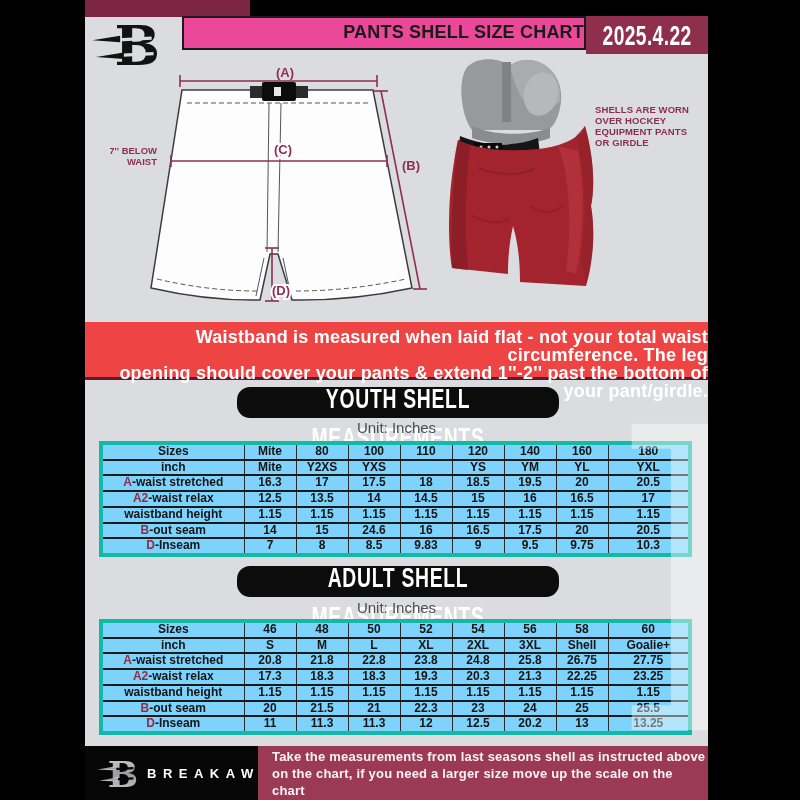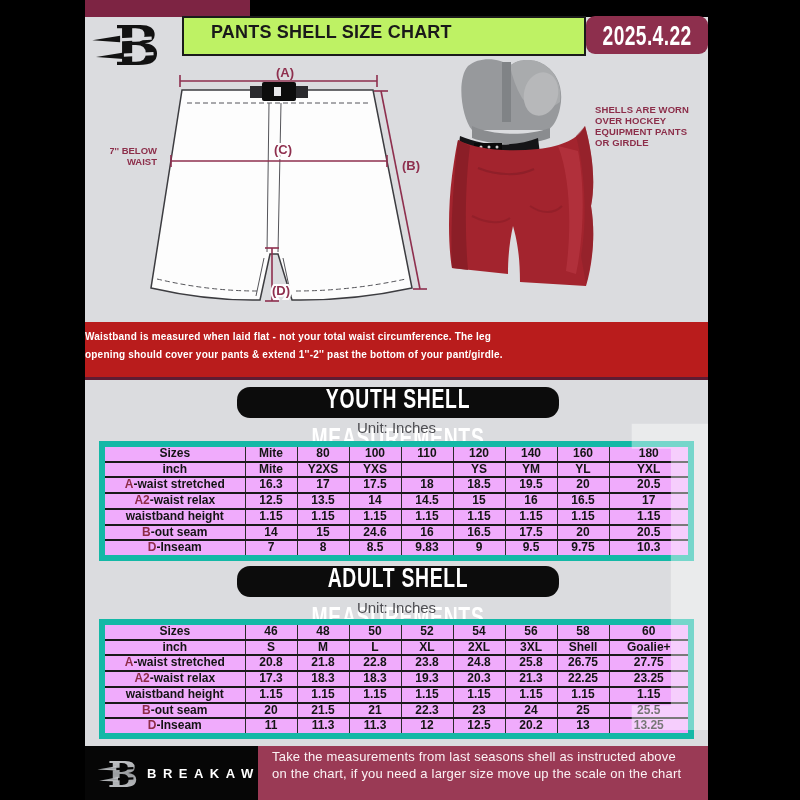--- a/index.html
+++ b/index.html
@@ -6,74 +6,74 @@
   .canvas{position:relative;width:800px;height:800px;background:#000;overflow:hidden;
           font-family:"Liberation Sans",sans-serif;}
   .page{position:absolute;left:85px;top:0;width:623px;height:800px;background:#dbdcdf;overflow:hidden;}
 
   
   .topbar{position:absolute;left:0;top:0;width:100%;height:17px;background:#000;}
   .topbar .accent{position:absolute;left:0;top:0;width:165px;height:17px;background:#7d2443;}
 
   
   .logo-svg{position:absolute;left:4px;top:19px;width:92px;height:52px;}
-  .title-box{position:absolute;left:97px;top:16px;width:404px;height:40px;background:#bef264;
-             border:2px solid #1b1b1b;box-sizing:border-box;}
+  .title-box{position:absolute;left:97px;top:16px;width:404px;height:34px;background:#ec4899;
+             border:2px solid #1b1b1b;box-sizing:border-box;text-align:right;}
   .title-box span{display:block;padding-left:27px;line-height:29px;font-size:18px;font-weight:700;
                   letter-spacing:0.2px;color:#1a1a1a;}
   .date-box{position:absolute;left:501px;top:16px;width:122px;height:38px;background:#8d2f4d;
-            text-align:center;border-radius:9px;}
+            text-align:center;}
   .date-box span{display:inline-block;color:#fff;font-weight:700;font-size:26px;line-height:38px;
                  transform:scale(0.74,1.08);letter-spacing:0.5px;}
 
   
   .shorts-svg{position:absolute;left:25px;top:58px;width:340px;height:262px;}
   .pants-svg{position:absolute;left:353px;top:56px;width:165px;height:265px;}
   .side-note{position:absolute;left:510px;top:104px;width:112px;color:#8c2e4a;font-weight:700;
              font-size:9.5px;line-height:11px;letter-spacing:0.1px;}
 
   
-  .info-banner{position:absolute;left:0;top:322px;width:100%;height:58px;background:#b91c1c;
-               border-bottom:3px solid #5e1c33;box-sizing:border-box;color:#fff;text-align:left;
-               font-size:10px;font-weight:600;line-height:18px;padding-top:6px;letter-spacing:0.2px;}
+  .info-banner{position:absolute;left:0;top:322px;width:100%;height:58px;background:#ef4444;
+               border-bottom:3px solid #5e1c33;box-sizing:border-box;color:#fff;text-align:right;
+               font-size:18px;font-weight:600;line-height:18px;padding-top:6px;letter-spacing:0.2px;}
 
   
   .sec-banner{position:absolute;left:152px;width:322px;height:31px;background:#0c0c0c;
               border-radius:13px;text-align:center;}
   .sec-banner span{display:inline-block;color:#fff;font-weight:700;font-size:22px;line-height:31px;
                    letter-spacing:0.8px;transform:scale(0.88,1.28);}
   .banner-youth{top:387px;}
   .banner-adult{top:566px;}
   .unit{position:absolute;left:0;width:100%;text-align:center;font-size:15px;color:#4e4e52;}
   .unit-youth{top:419px;}
   .unit-adult{top:599px;}
 
   
   table.meas{position:absolute;left:14px;width:589px;border-collapse:collapse;table-layout:fixed;
-             background:#f0abfc;border:6px solid #14b8a6;}
+             background:#7dd3fc;border:4px solid #14b8a6;}
   .tbl-youth{top:441px;}
   .tbl-adult{top:619px;}
   table.meas td{border-left:1px solid #2a2a2a;border-right:1px solid #2a2a2a;
                 border-top:2px solid #1a1a1a;border-bottom:2px solid #1a1a1a;
                 height:13.7px;line-height:13.7px;font-size:12px;font-weight:700;color:#141414;
                 text-align:center;padding:0;overflow:hidden;white-space:nowrap;}
   table.meas td.lbl .pfx{color:#8e2c48;}
 
   
   .wm{position:absolute;left:527px;top:388px;height:360px;overflow:hidden;z-index:3;
       pointer-events:none;font-family:"DejaVu Serif",serif;font-weight:700;font-size:420px;
       line-height:390px;color:rgba(255,255,255,0.42);}
 
   
   .footer{position:absolute;left:0;top:746px;width:623px;height:54px;background:#060606;}
   .footer-logo{position:absolute;left:12px;top:9px;width:42px;height:36px;}
   .brand{position:absolute;left:62px;top:20px;color:#fff;font-size:13px;font-weight:700;
          letter-spacing:6.5px;white-space:nowrap;}
   .footer-note{position:absolute;left:173px;top:0;width:450px;height:54px;background:#9a3a55;
-               box-sizing:border-box;color:#fbf2f4;font-size:13px;font-weight:400;line-height:17px;
+               box-sizing:border-box;color:#fbf2f4;font-size:13px;font-weight:700;line-height:17px;
                padding:2px 0 0 14px;letter-spacing:0.2px;}
 </style>
 </head>
 <body>
 
 <div class="canvas">
   <div class="page">
 
     <div class="topbar">
       <div class="accent"></div>

